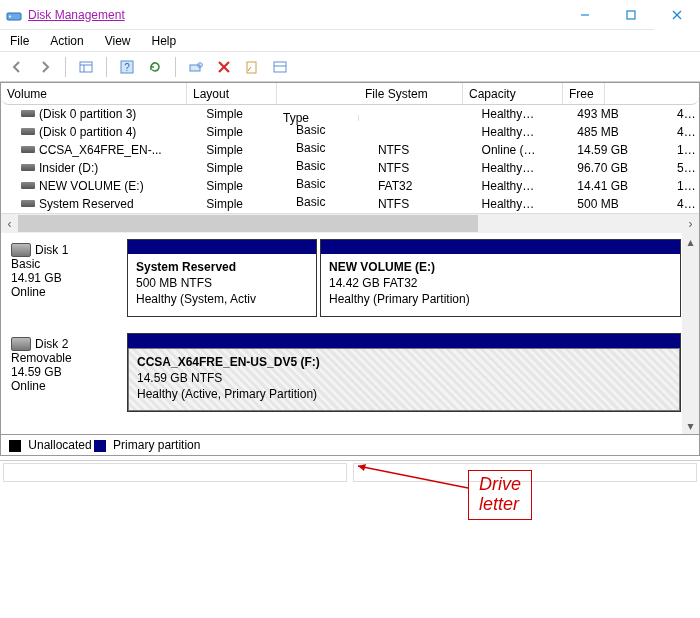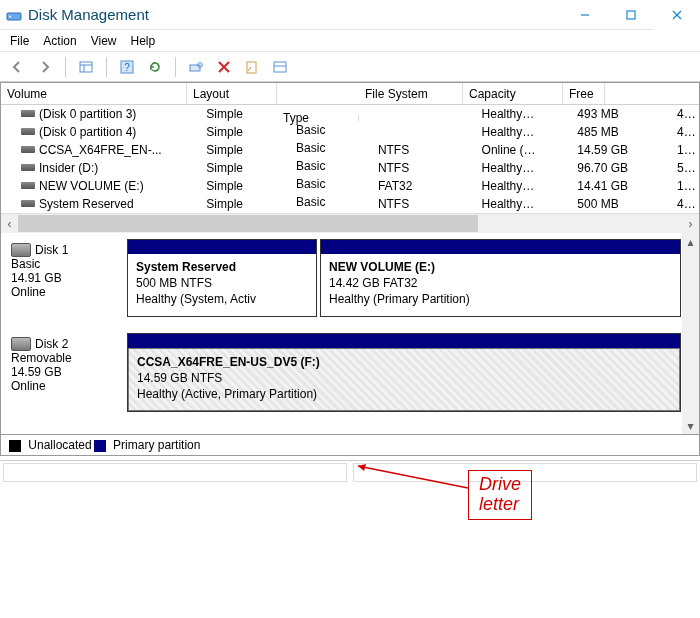--- a/index.html
+++ b/index.html
@@ -22,22 +22,23 @@
     border-bottom: 1px solid #e5e5e5;
   }
   .titlebar .app-icon {
     width: 16px; height: 16px;
     margin-right: 6px;
     display: inline-flex;
     align-items: center;
     justify-content: center;
   }
   .titlebar .title {
-    font-size: 15px;
-    color: #0c4a6e;
+    font-size: 12px;
+    color: #a21caf;
+    text-decoration: underline;
   }
   .titlebar .window-controls {
     margin-left: auto;
     display: flex;
   }
   .titlebar .window-controls div {
     width: 46px;
     height: 30px;
     display: flex;
     align-items: center;
@@ -46,21 +47,21 @@
   }
   .titlebar .window-controls .close {
     background: #fff;
     color: #1a87d8;
   }
 
   .menubar {
     height: 22px;
     display: flex;
     align-items: center;
-    gap: 14px;
+    gap: 21px;
     padding: 0 10px;
     border-bottom: 1px solid #e5e5e5;
   }
   .menubar span { cursor: default; }
 
   .toolbar {
     height: 30px;
     display: flex;
     align-items: center;
     gap: 6px;
@@ -83,20 +84,21 @@
   .volume-table {
     border-top: 1px solid #999;
     border-left: 1px solid #999;
     border-right: 1px solid #999;
   }
   .vt-header {
     display: flex;
     background: #fff;
     border-bottom: 1px solid #d0d0d0;
     height: 22px;
+    border-radius: 8px;
   }
   .vt-header .col {
     border-right: 1px solid #e0e0e0;
     padding: 3px 6px;
     font-size: 12px;
     position: relative;
     display: flex;
     align-items: center;
   }
   .vt-rows .row {

